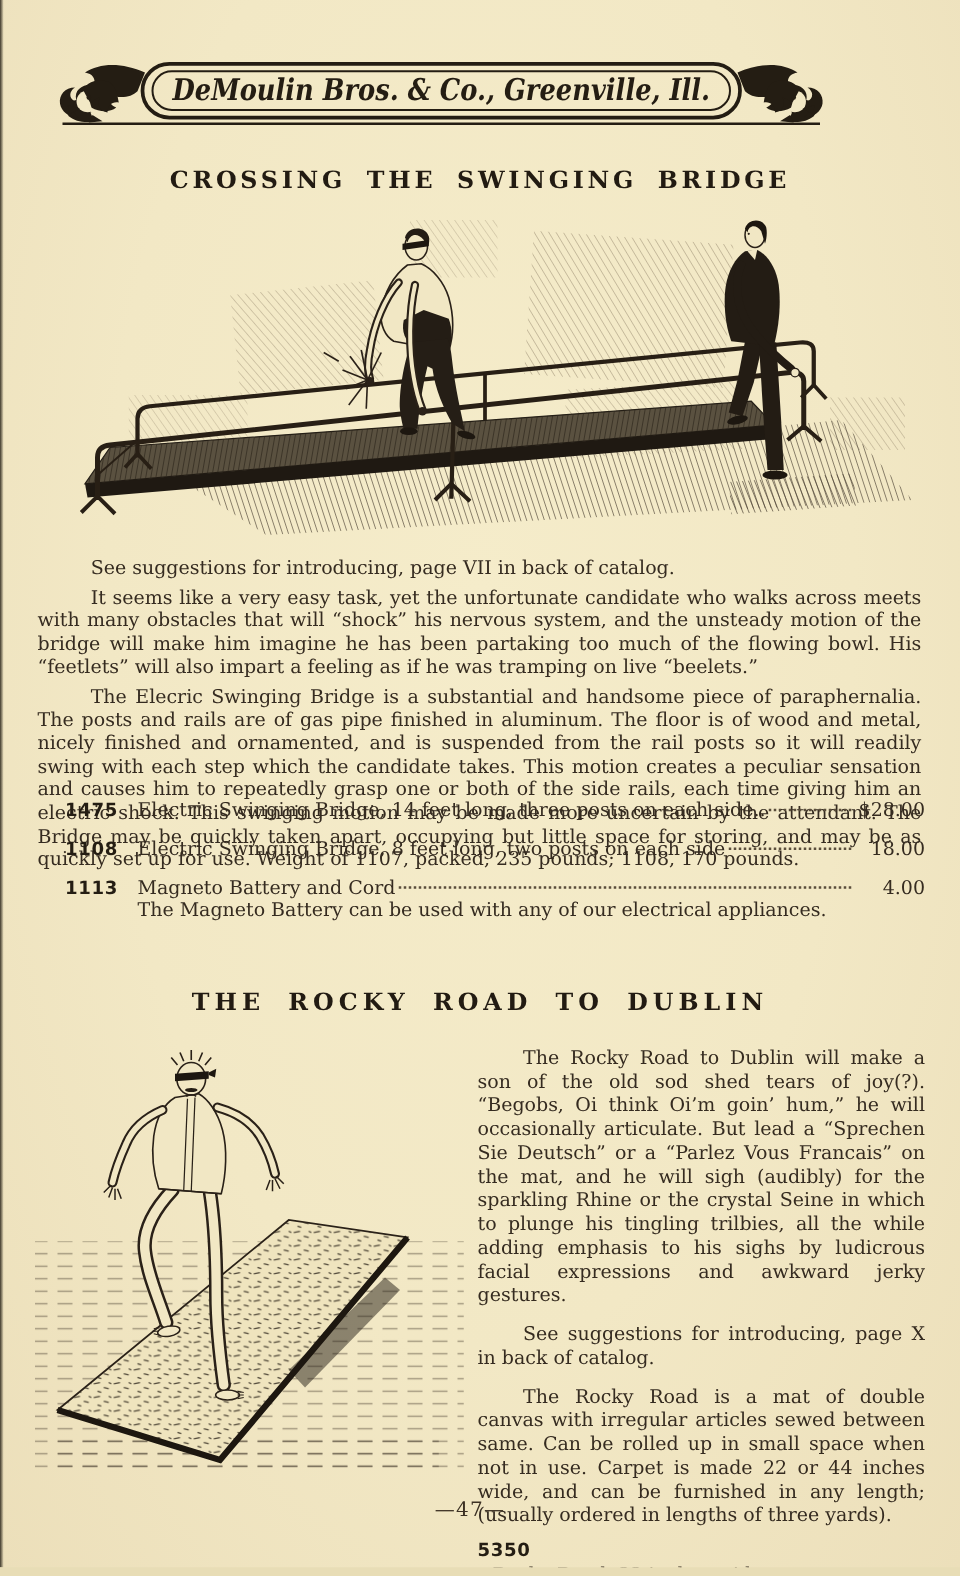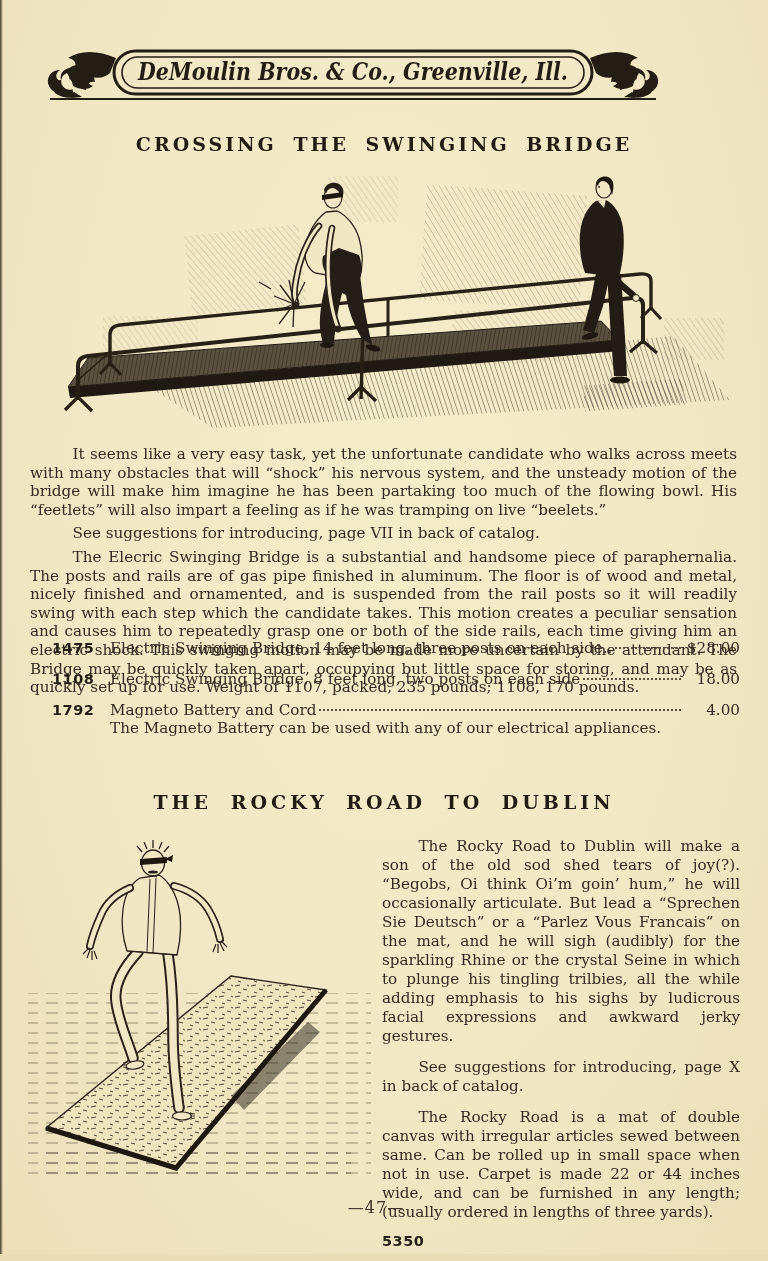--- a/index.html
+++ b/index.html
@@ -175,40 +175,40 @@
       <path d="M565,44 C559,58 561,76 571,92 C579,104 594,118 605,127" stroke="#231c14" stroke-width="6.4" fill="none" stroke-linecap="round"></path>
       <circle cx="608" cy="130" r="3.4" fill="#f1e7c4" stroke="#2a2118" stroke-width="1"></circle>
       <path d="M570,33 L578,31 L576,40 Z" fill="#f1e7c4"></path>
       <ellipse cx="576" cy="20" rx="8" ry="10" fill="#f1e7c4" stroke="#2a2118" stroke-width="1.2"></ellipse>
       <path d="M568,15 C570,7 582,6 585,14 C586,19 585,24 584,27 L581,17 C577,11 571,12 570,18 Z" fill="#1d1710"></path>
       <circle cx="571" cy="19" r="0.9" fill="#2a2118"></circle>
     </g>
   </svg>
 
   <div class="bridge-text">
+    <p>See suggestions for introducing, page VII in back of catalog.</p>
     <p>It seems like a very easy task, yet the unfortunate candidate who walks across meets with many obstacles that will “shock” his nervous system, and the unsteady motion of the bridge will make him imagine he has been partaking too much of the flowing bowl. His “feetlets” will also impart a feeling as if he was tramping on live “beelets.”</p>
-    <p>See suggestions for introducing, page VII in back of catalog.</p>
     <p>The Elecric Swinging Bridge is a substantial and handsome piece of paraphernalia. The posts and rails are of gas pipe finished in aluminum. The floor is of wood and metal, nicely finished and ornamented, and is suspended from the rail posts so it will readily swing with each step which the candidate takes. This motion creates a peculiar sensation and causes him to repeatedly grasp one or both of the side rails, each time giving him an electric shock. This swinging motion may be made more uncertain by the attendant. The Bridge may be quickly taken apart, occupying but little space for storing, and may be as quickly set up for use. Weight of 1107, packed, 235 pounds; 1108, 170 pounds.</p>
   </div>
 
   <div class="bridge-items">
     <div class="prow">
       <span class="pnum">1475</span>
       <span class="pdesc">Electric Swinging Bridge, 14 feet long, three posts on each side..</span>
       <span class="pleader"></span>
       <span class="pprice">$28.00</span>
     </div>
     <div class="prow">
       <span class="pnum">1108</span>
       <span class="pdesc">Electric Swinging Bridge, 8 feet long, two posts on each side</span>
       <span class="pleader"></span>
       <span class="pprice">18.00</span>
     </div>
     <div class="prow" style="margin-bottom:4px">
-      <span class="pnum">1792</span>
+      <span class="pnum">1113</span>
       <span class="pdesc">Magneto Battery and Cord</span>
       <span class="pleader"></span>
       <span class="pprice">4.00</span>
     </div>
     <div class="pnote">The Magneto Battery can be used with any of our electrical appliances.</div>
   </div>
 
   <div class="title2">THE ROCKY ROAD TO DUBLIN</div>
 
   <svg class="rocky-art" viewBox="0 0 347 368" aria-label="Blindfolded barefoot man in shirt and trousers, arms spread, stepping gingerly along a lumpy canvas mat laid diagonally on the ground">

